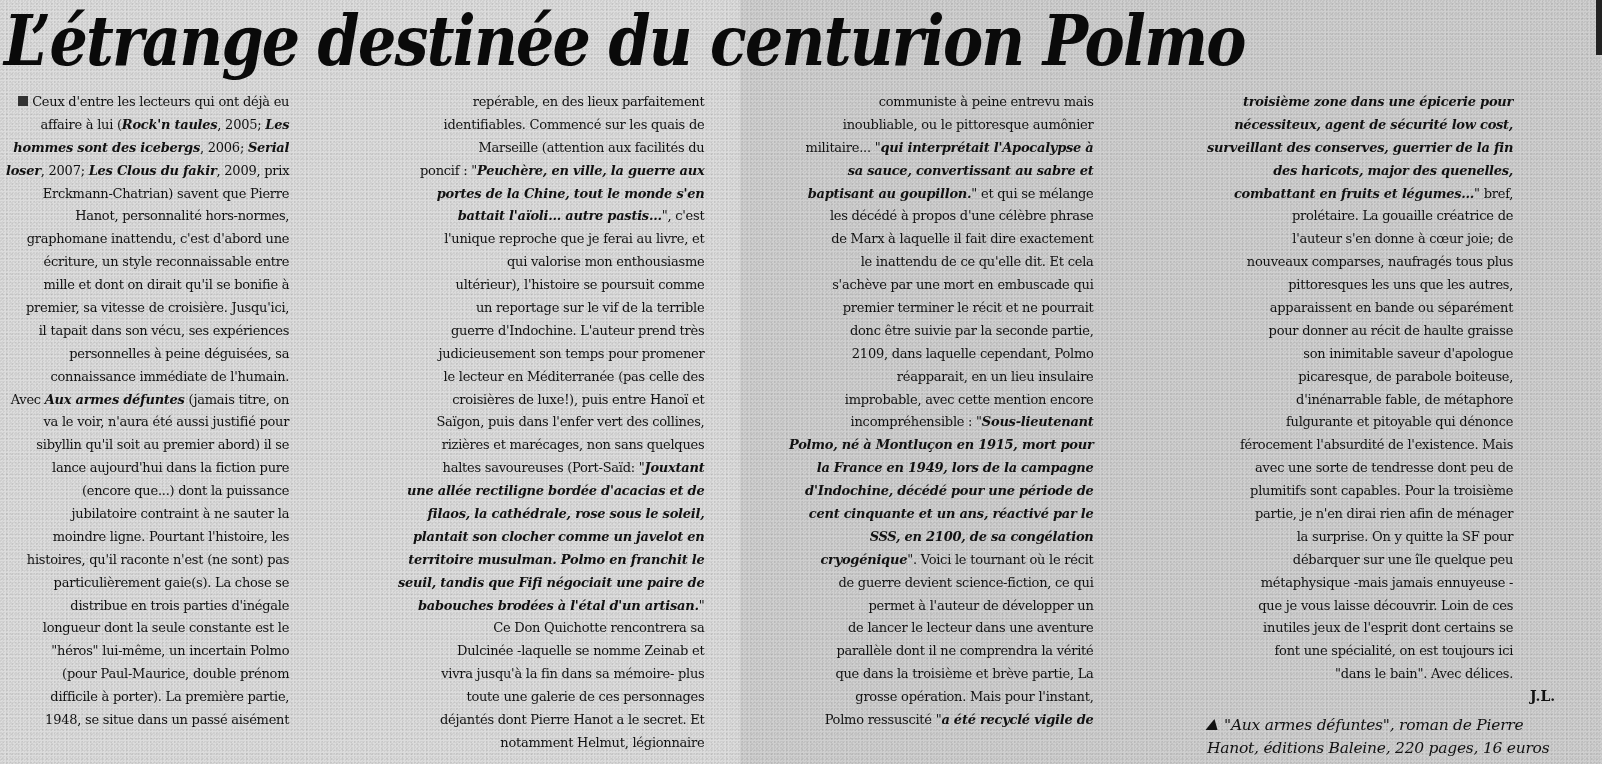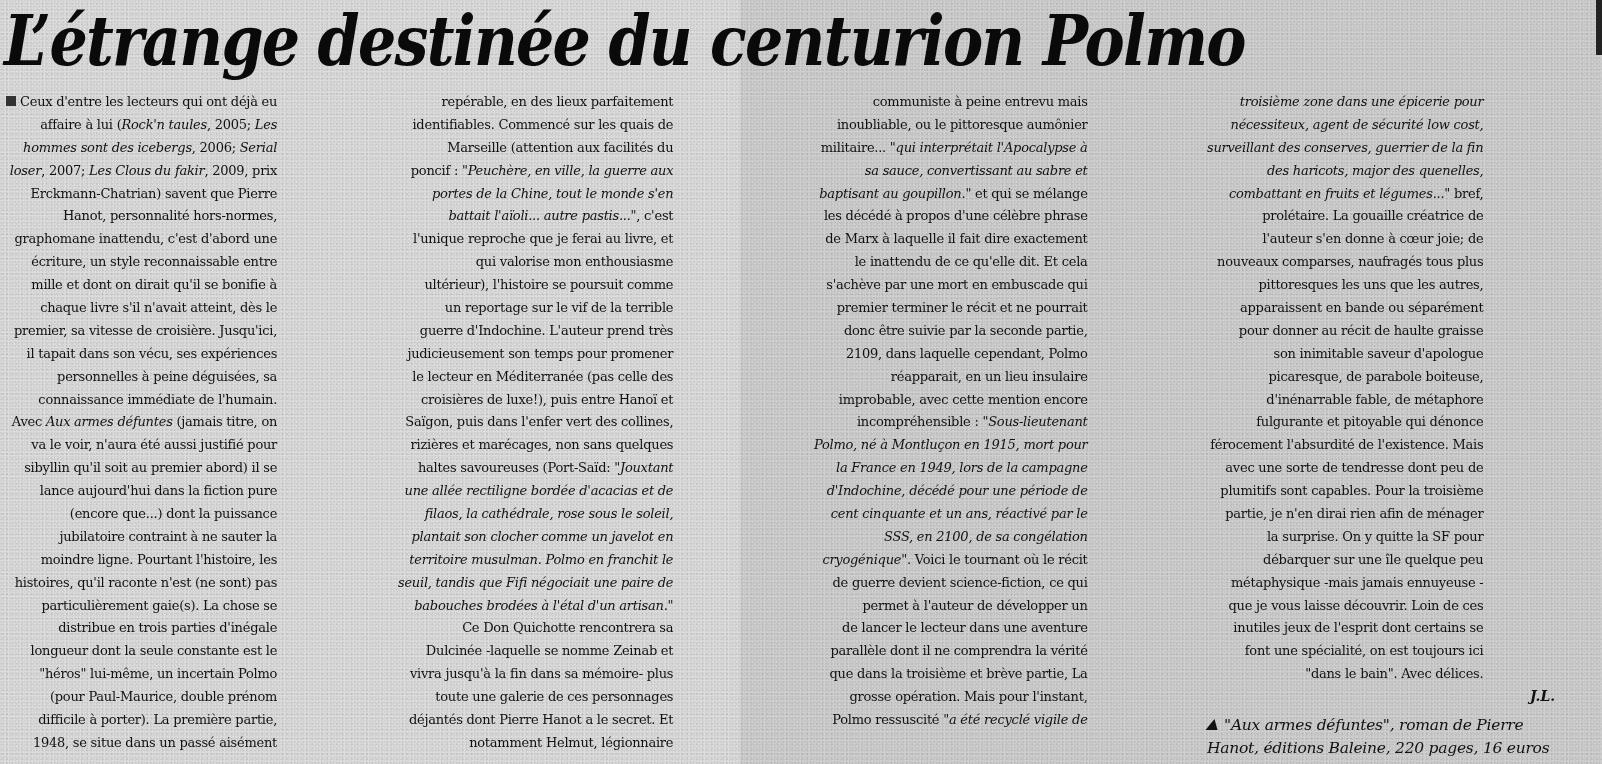--- a/index.html
+++ b/index.html
@@ -33,38 +33,38 @@
   }
   .col {
     position: absolute; top: 91px;
     font-family: "DejaVu Serif", serif;
     font-size: 13px; line-height: 22.9px;
     letter-spacing: -0.25px;
     white-space: nowrap;
     text-align: right;
   }
   .col .line { display: block; height: 22.9px; }
-  .col i, .col em { font-style: italic; }
+  .col i, .col em { font-style: italic; font-weight: bold; }
   .c1 { left: 6px; }
   .c2 { left: 398px; }
-  .c3 { left: 789px; margin-left: 25px; }
+  .c3 { left: 789px; }
   .c4 { left: 1207px; }
   .bullet-square {
     display: inline-block; width: 10px; height: 10px; background: #333;
     margin-right: 4px; vertical-align: 0;
   }
   .bullet-tri {
     display: inline-block; width: 0; height: 0;
     border-left: 6px solid transparent; border-right: 6px solid transparent;
     border-bottom: 11px solid #111; margin-right: 5px; vertical-align: 0;
     transform: skewX(-15deg);
   }
   .signature {
     position: absolute; left: 1530px; top: 688px;
-    font-weight: bold; font-style: italic; font-size: 14px;
+    font-weight: bold; font-size: 14px;
   }
   .footer-note {
     position: absolute; left: 1207px; top: 714px;
     font-style: italic; font-size: 15.5px; line-height: 22.9px;
     white-space: nowrap; letter-spacing: -0.25px;
   }
 </style>
 </head>
 <body>
 
@@ -77,21 +77,20 @@
   <div class="col c1">
       <span class="line"><span class="bullet-square"></span><span>Ceux d'entre les lecteurs qui ont déjà eu</span></span>
       <span class="line"><span>affaire à lui (</span><i>Rock'n taules</i><span>, 2005; </span><i>Les</i></span>
       <span class="line"><i>hommes sont des icebergs</i><span>, 2006; </span><i>Serial</i></span>
       <span class="line"><i>loser</i><span>, 2007; </span><i>Les Clous du fakir</i><span>, 2009, prix</span></span>
       <span class="line"><span>Erckmann-Chatrian) savent que Pierre</span></span>
       <span class="line"><span>Hanot, personnalité hors-normes,</span></span>
       <span class="line"><span>graphomane inattendu, c'est d'abord une</span></span>
       <span class="line"><span>écriture, un style reconnaissable entre</span></span>
       <span class="line"><span>mille et dont on dirait qu'il se bonifie à</span></span>
-      <span class="line"><span>chaque livre s'il n'avait atteint, dès le</span></span>
       <span class="line"><span>premier, sa vitesse de croisière. Jusqu'ici,</span></span>
       <span class="line"><span>il tapait dans son vécu, ses expériences</span></span>
       <span class="line"><span>personnelles à peine déguisées, sa</span></span>
       <span class="line"><span>connaissance immédiate de l'humain.</span></span>
       <span class="line"><span>Avec </span><i>Aux armes défuntes</i><span> (jamais titre, on</span></span>
       <span class="line"><span>va le voir, n'aura été aussi justifié pour</span></span>
       <span class="line"><span>sibyllin qu'il soit au premier abord) il se</span></span>
       <span class="line"><span>lance aujourd'hui dans la fiction pure</span></span>
       <span class="line"><span>(encore que...) dont la puissance</span></span>
       <span class="line"><span>jubilatoire contraint à ne sauter la</span></span>

